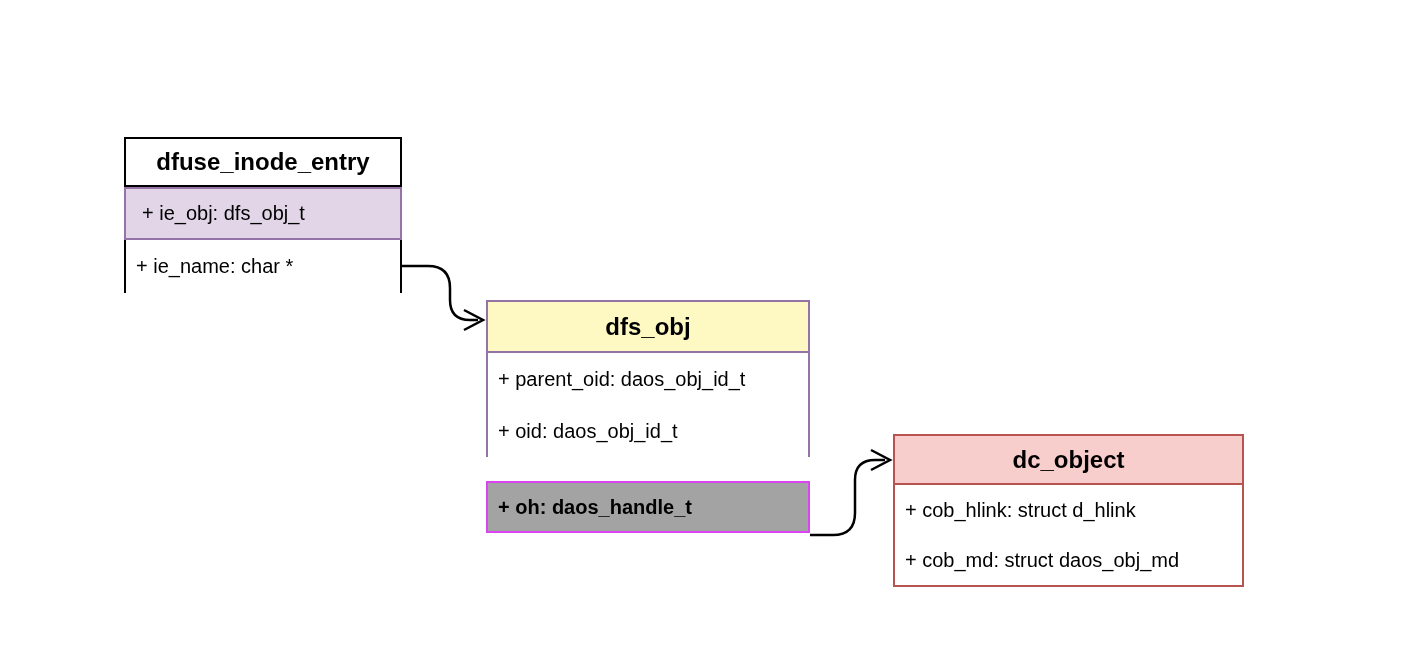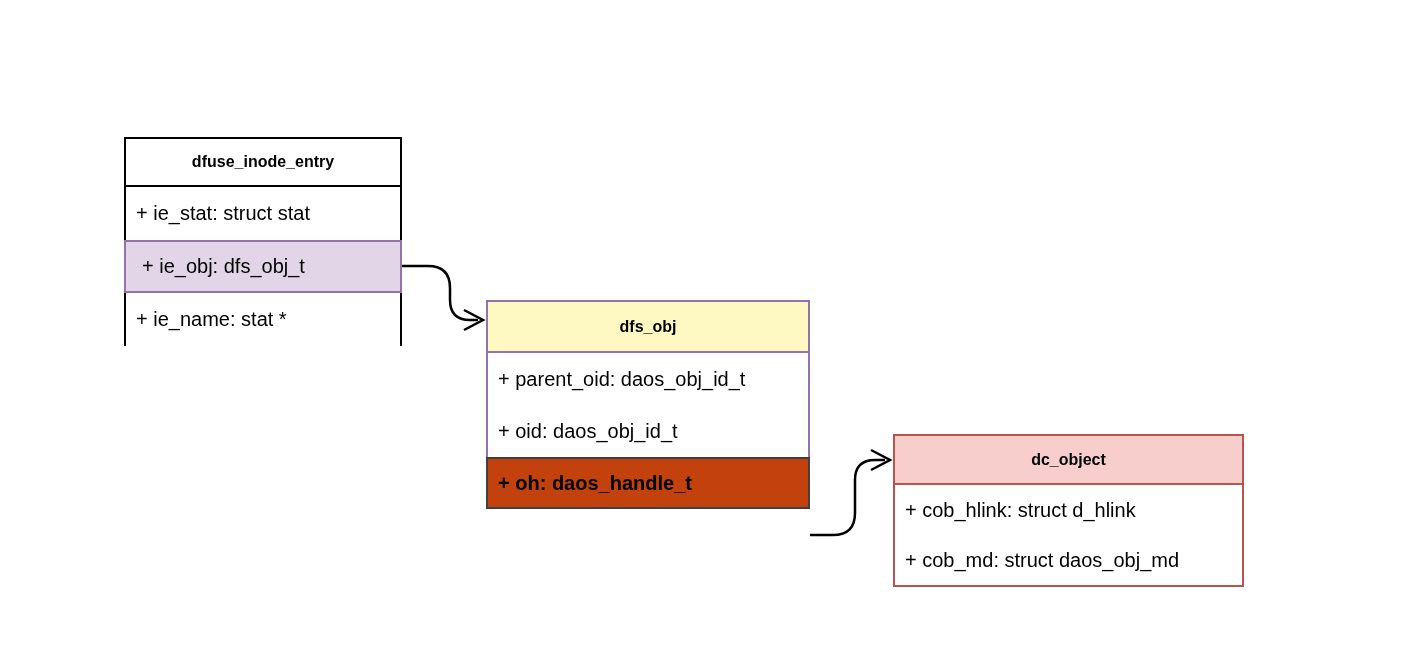--- a/index.html
+++ b/index.html
@@ -30,21 +30,21 @@
     position: absolute;
     box-sizing: border-box;
     background: #ffffff;
   }
   .uml-header {
     box-sizing: border-box;
     display: flex;
     align-items: center;
     justify-content: center;
     font-weight: bold;
-    font-size: 16px;
+    font-size: 24px;
     color: #000000;
   }
   .uml-row {
     box-sizing: border-box;
     display: flex;
     align-items: center;
     padding-left: 10px;
     font-size: 20px;
     color: #000000;
     background: #ffffff;
@@ -52,21 +52,21 @@
   
   #box-dfuse { left: 124px; top: 137px; width: 278px; }
   #box-dfuse .uml-header { height: 50px; border: 2px solid #000000; background: #ffffff; }
   #box-dfuse .uml-row { height: 53px; border-left: 2px solid #000000; border-right: 2px solid #000000; }
   #box-dfuse .uml-row.last { border-bottom: 2px solid #000000; }
   #box-dfuse .uml-row.hl-purple { border: 2px solid #9673A6; background: #E1D5E7; padding-left: 16px; }
   
   #box-dfsobj { left: 486px; top: 300px; width: 324px; }
   #box-dfsobj .uml-header { height: 53px; border: 2px solid #9673A6; background: #fef9c3; }
   #box-dfsobj .uml-row { height: 52px; border-left: 2px solid #9673A6; border-right: 2px solid #9673A6; }
-  #box-dfsobj .uml-row.hl-red { border: 2px solid #404040; background: #c2410c; font-weight: bold; }
+  #box-dfsobj .uml-row.hl-red { border: 2px solid #d946ef; background: #a3a3a3; font-weight: bold; margin-top: 24px; }
   
   #box-dcobject { left: 893px; top: 434px; width: 351px; }
   #box-dcobject .uml-header { height: 51px; border: 2px solid #B85450; background: #F8CECC; }
   #box-dcobject .uml-row { height: 51px; border-left: 2px solid #B85450; border-right: 2px solid #B85450; }
   #box-dcobject .uml-row.last { border-bottom: 2px solid #B85450; }
   .connector-layer {
     position: absolute;
     left: 0;
     top: 0;
     width: 1414px;
@@ -88,23 +88,22 @@
     </g>
 
     <g stroke="#000000" stroke-width="2.5" fill="none">
       <path d="M 810 535 L 833 535 Q 855 535 855 513 L 855 480 Q 855 460 875 460 L 885 460"></path>
       <polyline points="871,450 890,460 871,470"></polyline>
     </g>
   </svg>
 
   <div class="uml-box" id="box-dfuse">
     <div class="uml-header">dfuse_inode_entry</div>
-    <div class="uml-row">+ ie_stat: struct stat</div>
     <div class="uml-row hl-purple">+ ie_obj: dfs_obj_t</div>
-    <div class="uml-row">+ ie_name: stat *</div>
+    <div class="uml-row">+ ie_name: char *</div>
   </div>
 
   <div class="uml-box" id="box-dfsobj">
     <div class="uml-header">dfs_obj</div>
     <div class="uml-row">+ parent_oid: daos_obj_id_t</div>
     <div class="uml-row">+ oid: daos_obj_id_t</div>
     <div class="uml-row hl-red">+ oh: daos_handle_t</div>
   </div>
 
   <div class="uml-box" id="box-dcobject">

